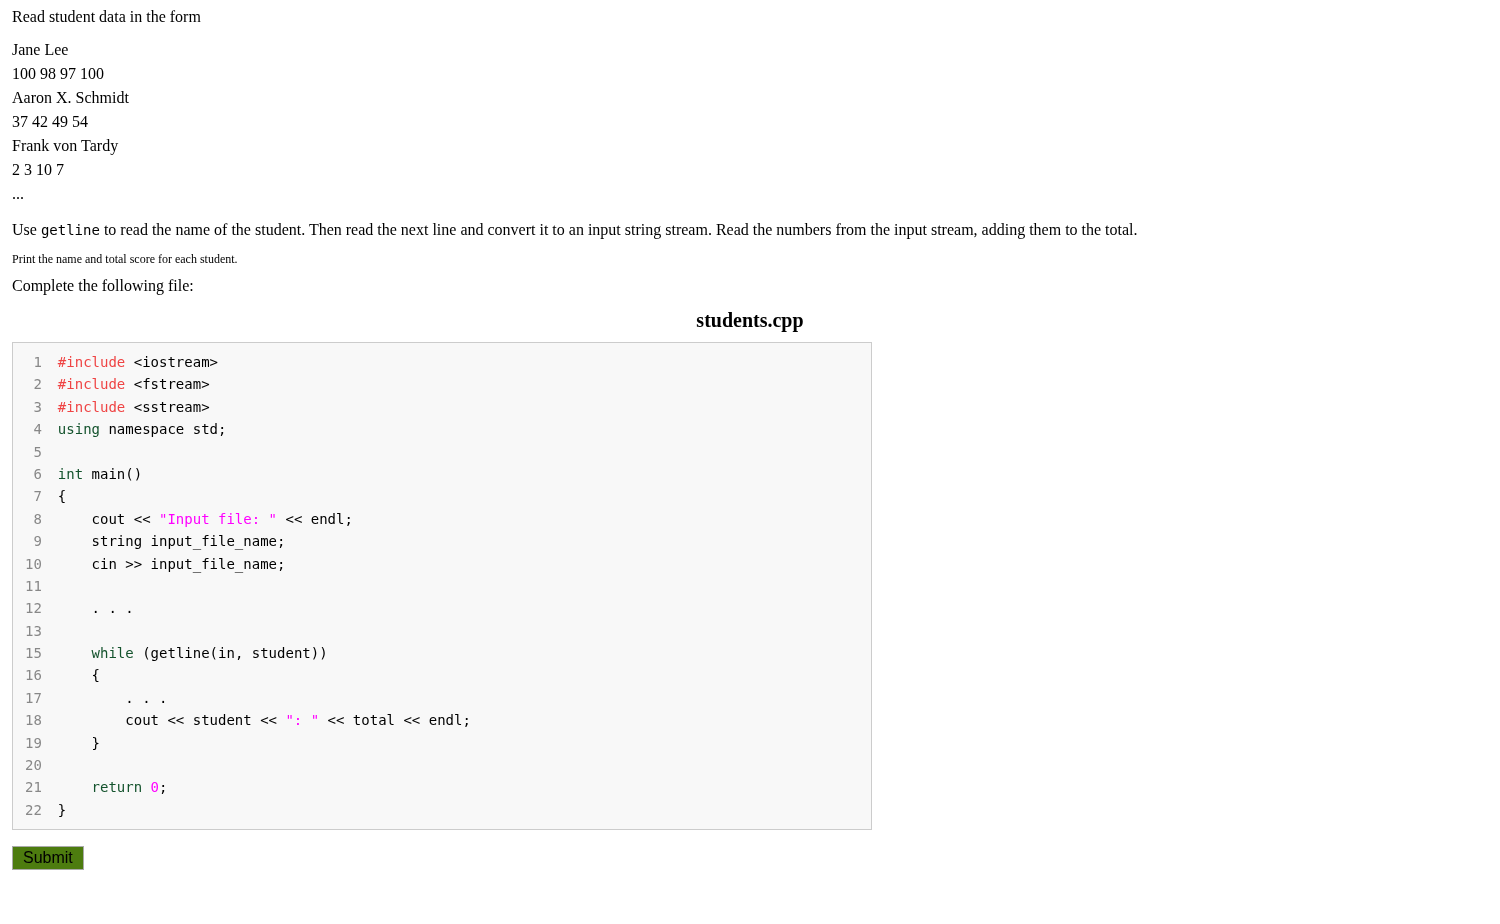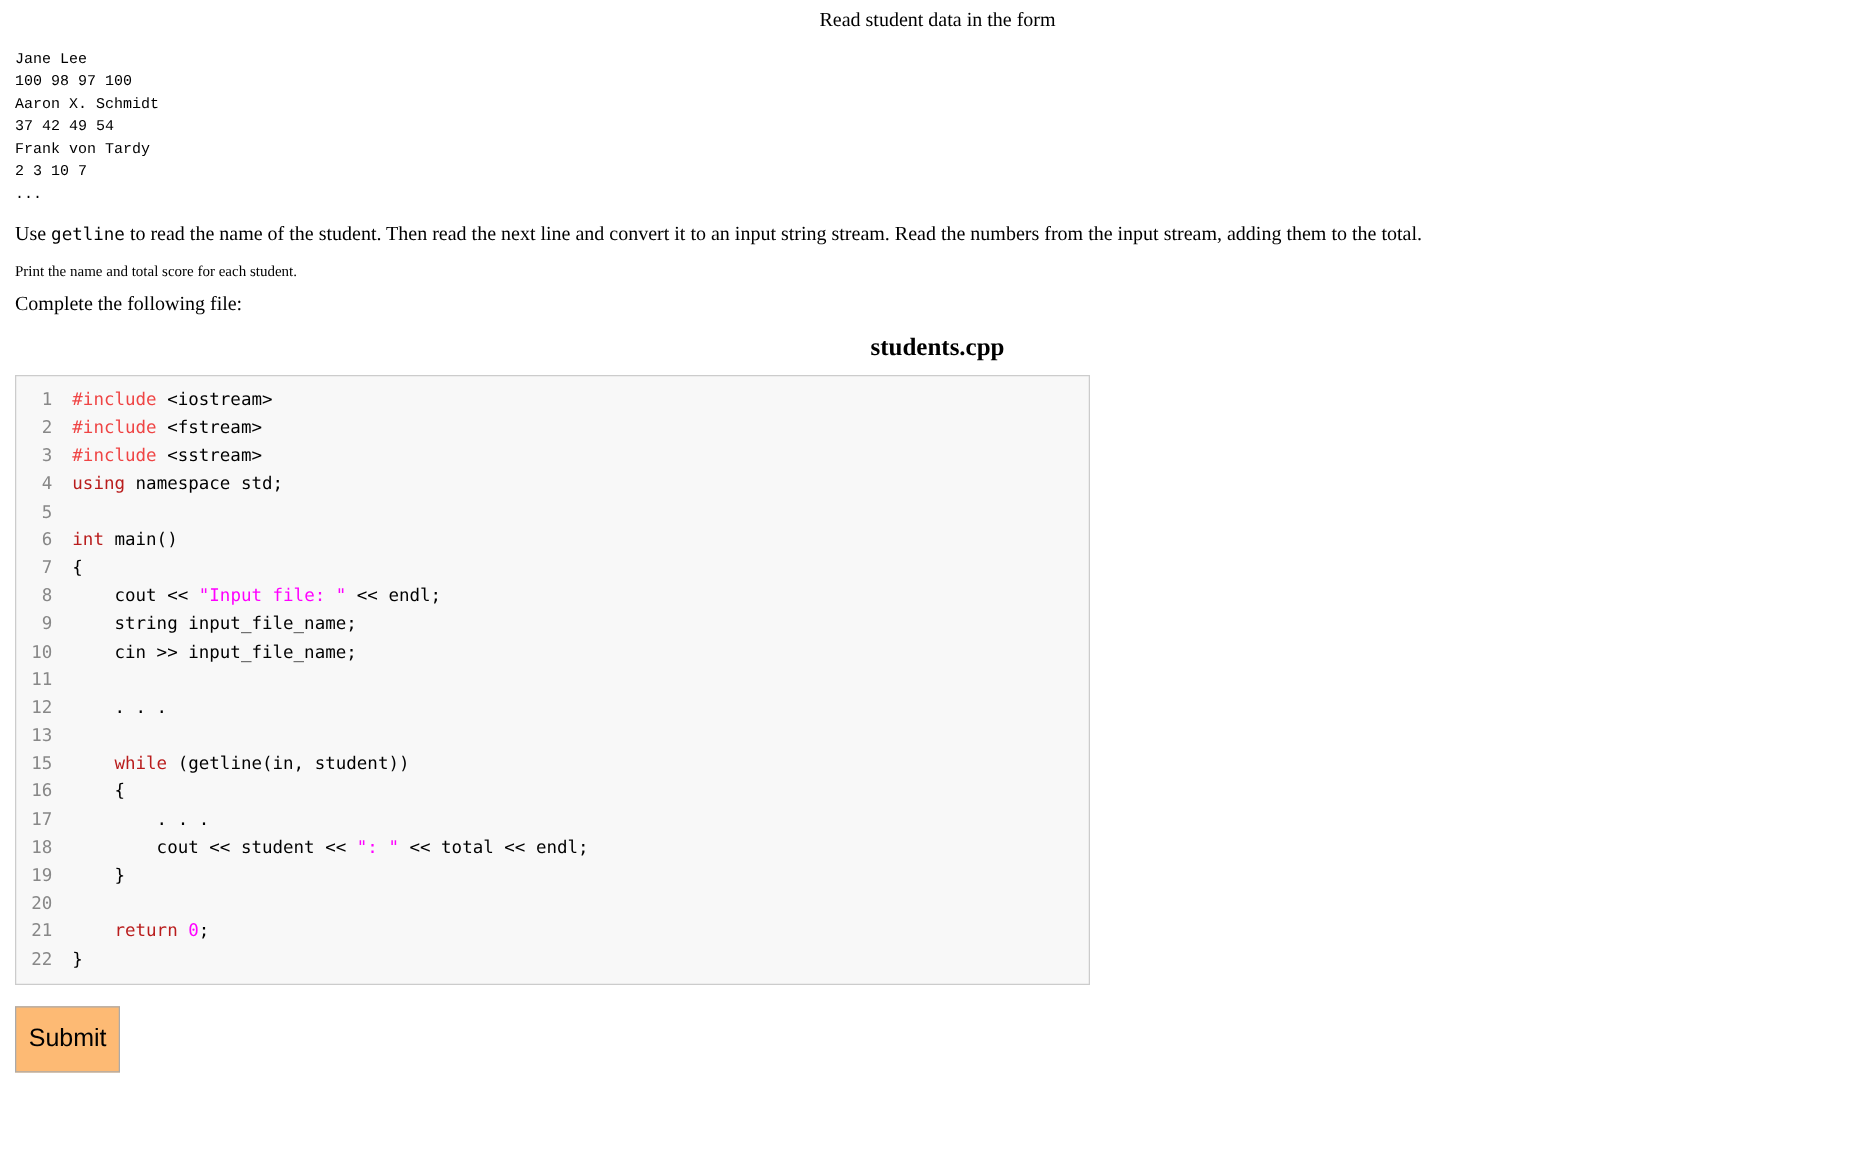--- a/index.html
+++ b/index.html
@@ -13,26 +13,25 @@
       font-size: 16px;
       color: #000;
       background: #fff;
       padding: 8px 12px;
       max-width: 1500px;
     }
 
     .page-title {
       font-size: 16px;
       margin-bottom: 12px;
-      text-align: center;
     }
 
     .data-block {
-      font-family: Liberation Mono, monospace;
-      font-size: 12px;
+      font-family: Liberation Serif, serif;
+      font-size: 16px;
       line-height: 1.5;
       margin-bottom: 12px;
     }
 
     .description {
       font-size: 16px;
       margin-bottom: 10px;
       line-height: 1.5;
     }
 
@@ -86,33 +85,33 @@
     .code-table tr td:last-child {
       padding-right: 40px;
       white-space: pre;
     }
 
     .kw-purple {
       color: #ef4444;
     }
 
     .kw-blue {
-      color: #b91c1c;
+      color: #14532d;
     }
 
     .str-magenta {
       color: #ff00ff;
     }
 
     .submit-btn {
       display: inline-block;
-      padding: 14px 10px;
+      padding: 2px 10px;
       border: 1px solid #aaa;
-      background: #fdba74;
-      font-size: 20px;
+      background: #4d7c0f;
+      font-size: 16px;
       cursor: pointer;
     }
   </style>
 </head>
 <body>
 
 
 
 <p class="page-title">Read student data in the form</p>
 

